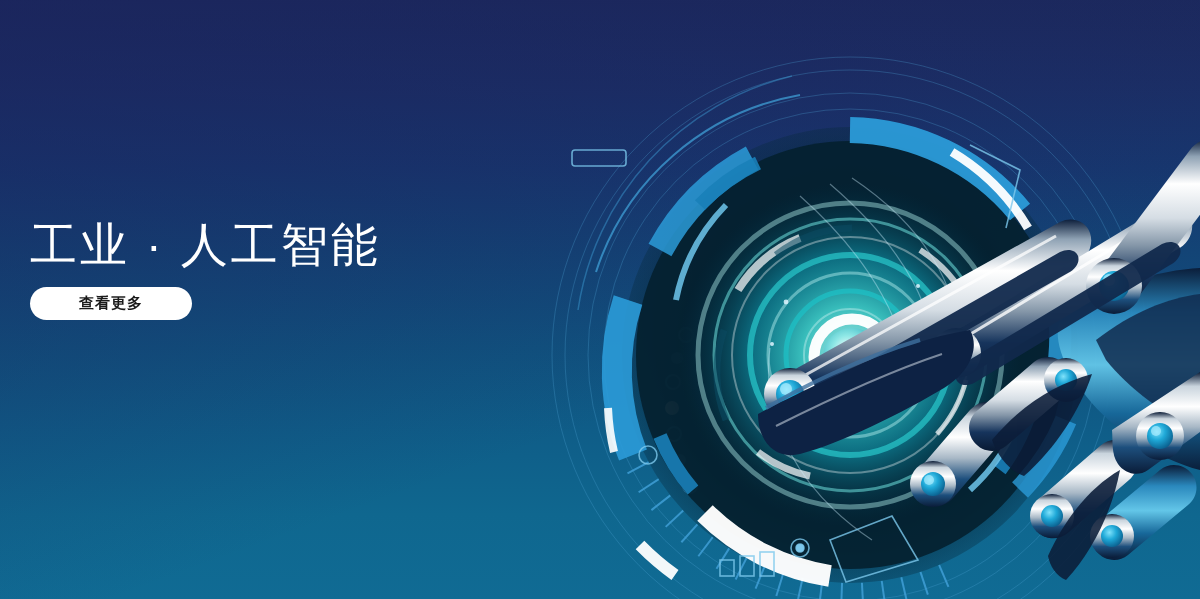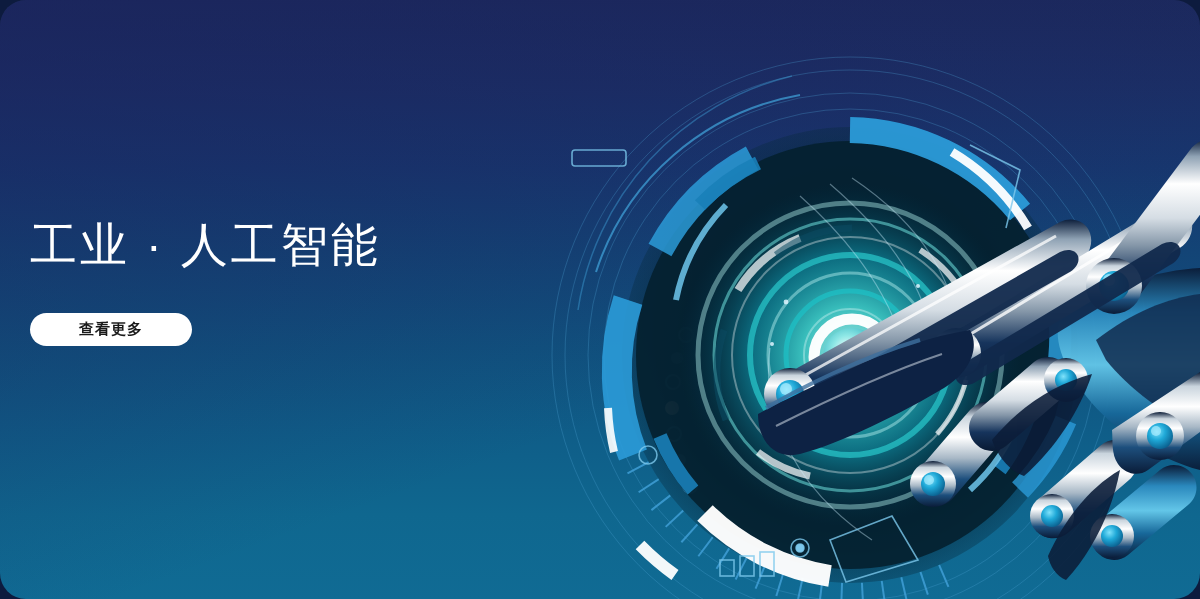--- a/index.html
+++ b/index.html
@@ -17,21 +17,20 @@
     font-family: "Liberation Sans", "DejaVu Sans", sans-serif;
     background: linear-gradient(180deg,
         #1c2a5e 0%,
         #1b2f66 14%,
         #17376f 28%,
         #134476 42%,
         #10527f 58%,
         #0f5d88 72%,
         #0f678f 86%,
         #106b94 100%);
-    border-radius: 26px;
   }
   
   .banner-tint {
     position: absolute;
     inset: 0;
     background: linear-gradient(160deg, rgba(26,34,92,0.55) 0%, rgba(16,90,135,0.0) 62%);
     pointer-events: none;
   }
 
   
@@ -67,21 +66,21 @@
     line-height: 1.4;
     font-weight: 700;
     color: #ffffff;
     letter-spacing: 0.4px;
     white-space: nowrap;
   }
   .cta-button {
     display: inline-flex;
     align-items: center;
     justify-content: center;
-    margin-top: 40px;
+    margin-top: 14px;
     width: 162px;
     height: 33px;
     border: none;
     border-radius: 17px;
     background: #ffffff;
     color: #1a1a1a;
     font-family: "Liberation Sans", "DejaVu Sans", sans-serif;
     font-size: 15px;
     font-weight: 700;
     letter-spacing: 1px;

